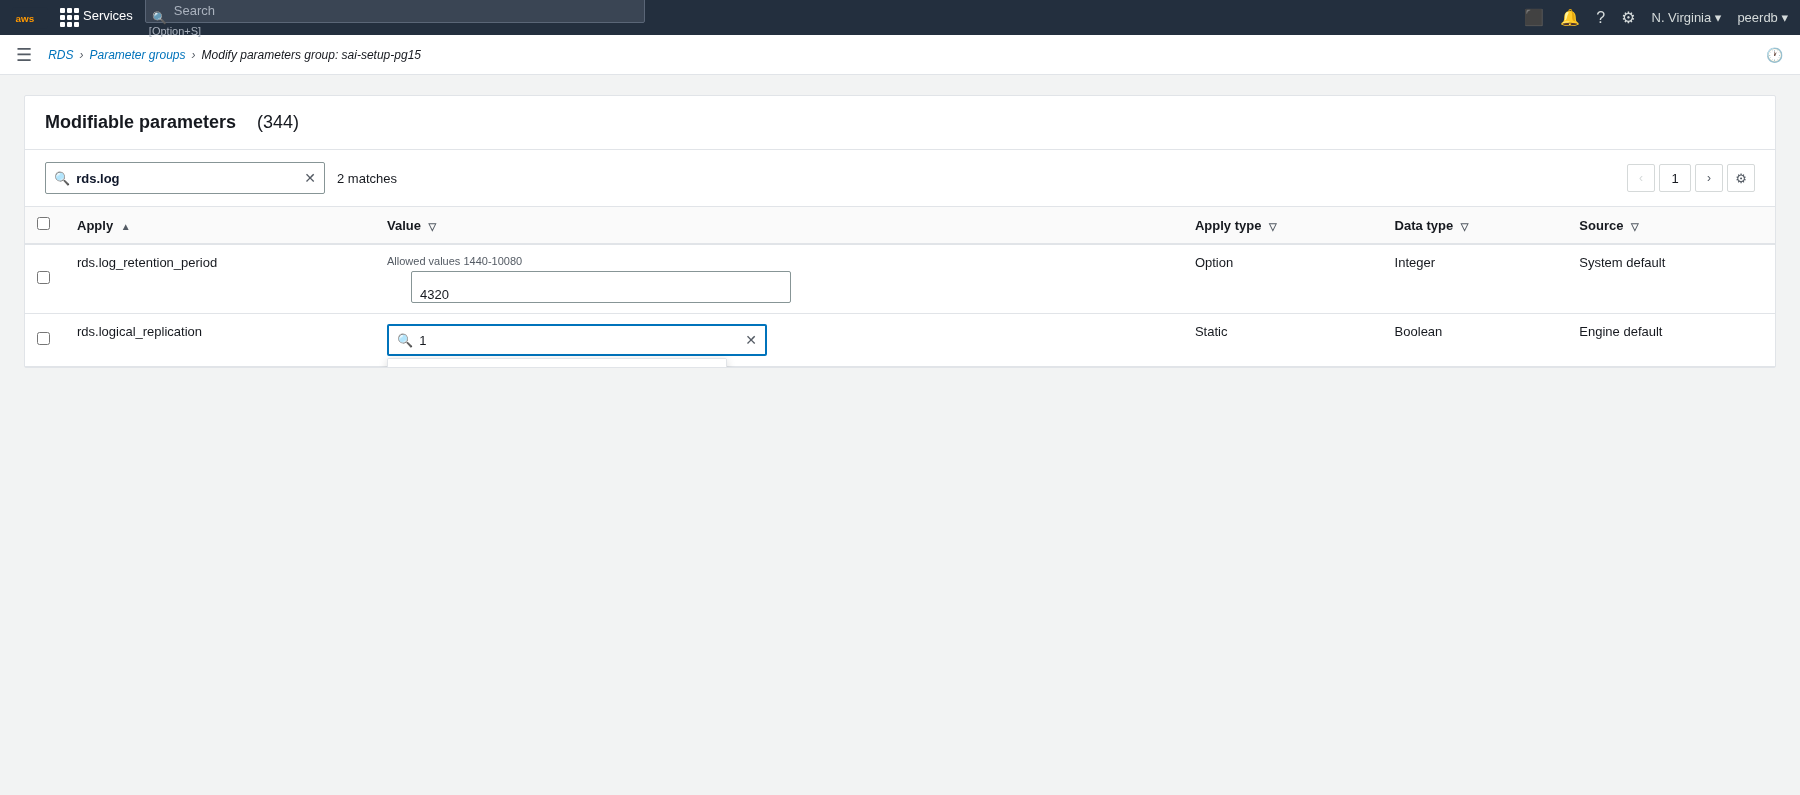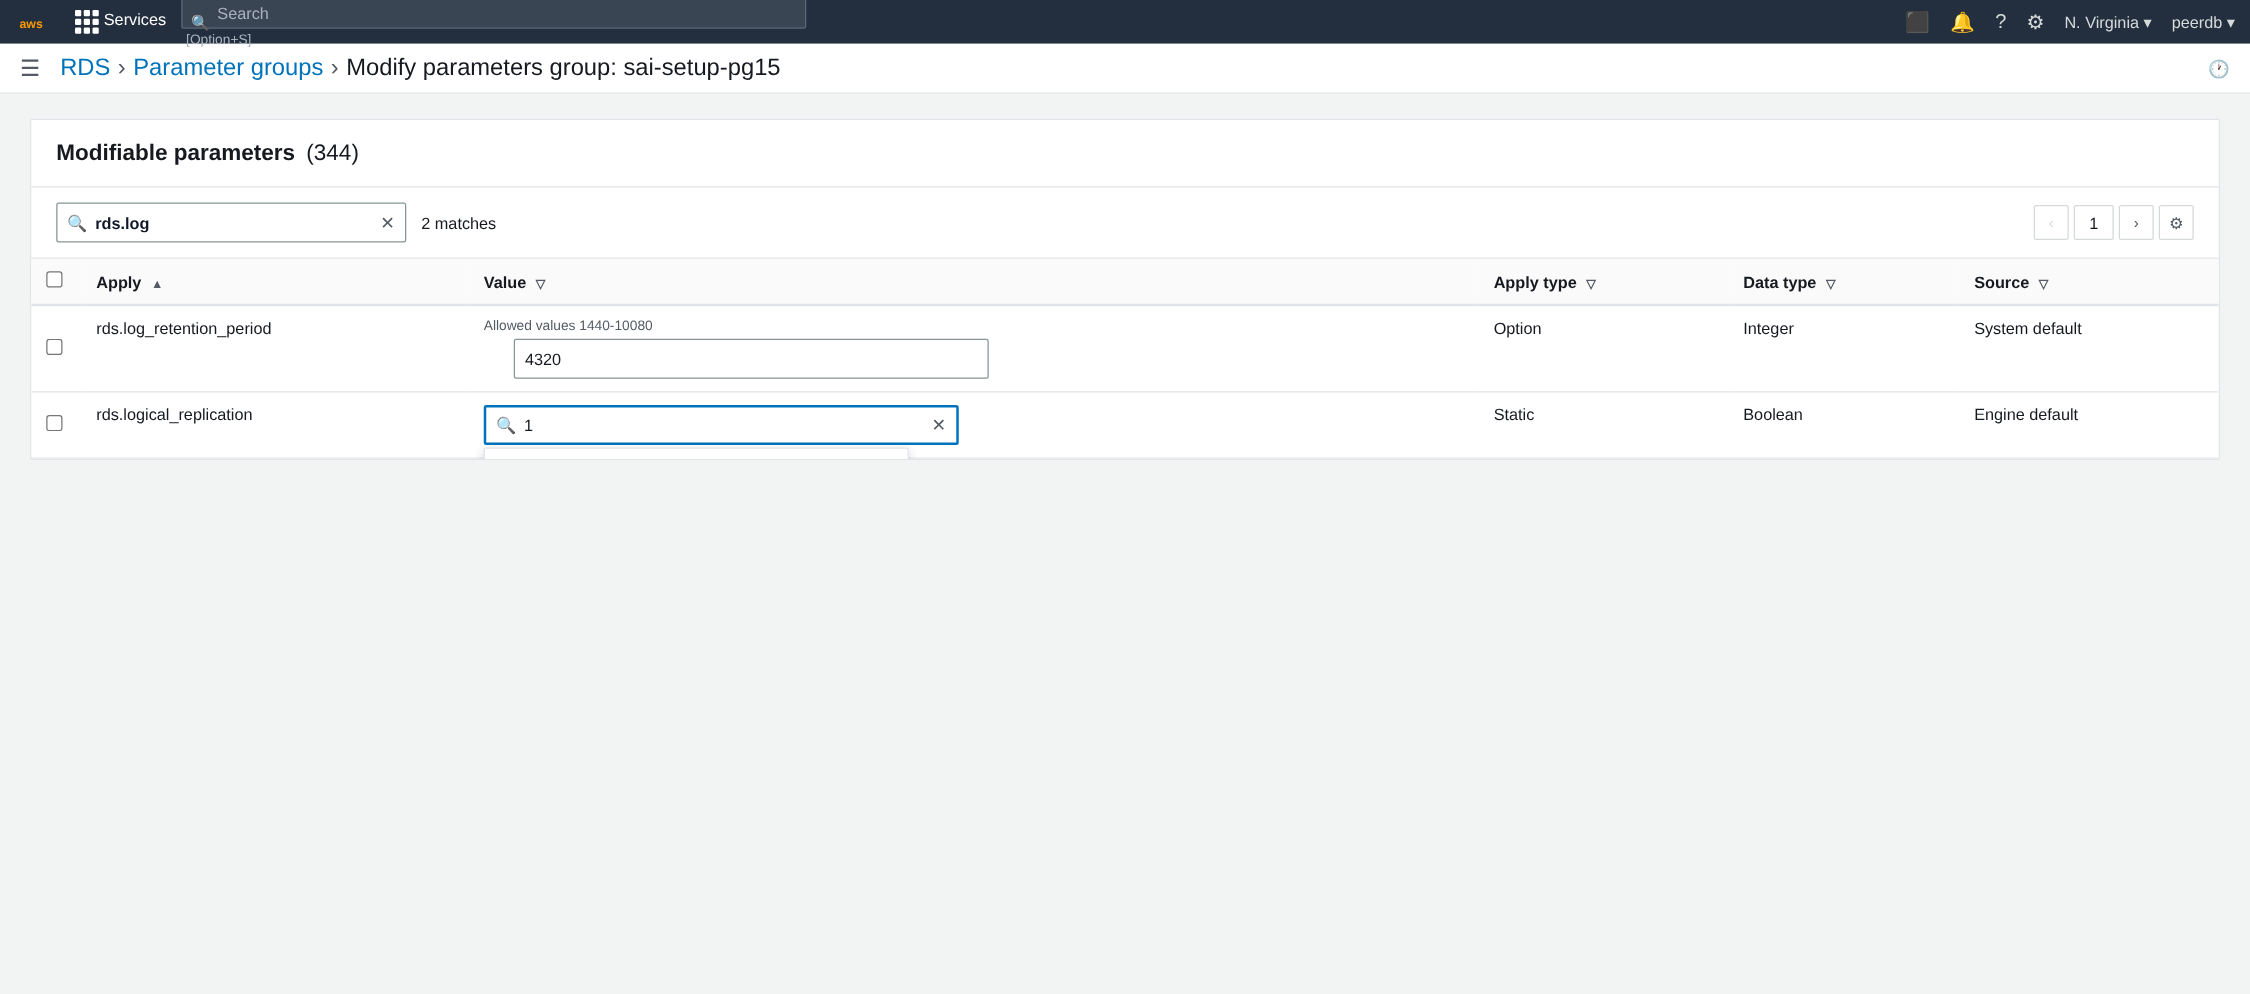--- a/index.html
+++ b/index.html
@@ -105,21 +105,22 @@
     .hamburger {
       color: #545b64;
       font-size: 18px;
       cursor: pointer;
       margin-right: 8px;
     }
     .breadcrumb {
       display: flex;
       align-items: center;
       gap: 6px;
-      font-size: 19px;
+      font-size: 12px;
+      font-style: italic;
     }
     .breadcrumb a {
       color: #0073bb;
       text-decoration: none;
     }
     .breadcrumb-sep { color: #545b64; }
     .breadcrumb-current { color: #16191f; }
     .nav-clock {
       margin-left: auto;
       color: #545b64;
@@ -287,21 +288,21 @@
     .checkbox-cell input { cursor: pointer; }
 
     
     .value-allowed {
       font-size: 11px;
       color: #545b64;
       margin-bottom: 4px;
     }
     .value-input {
       display: flex;
-      align-items: center;
+      align-items: flex-end;
       border: 1px solid #879596;
       border-radius: 2px;
       height: 32px;
       background: #fff;
       padding: 0 8px;
       width: 380px;
       margin-left: 24px;
     }
     .value-input input {
       border: none;
@@ -405,21 +406,21 @@
   </div>
   <span class="nav-clock">🕐</span>
 </div>
 
 <div class="main-content">
   <div class="panel">
 
     <div class="panel-header">
       <span class="panel-title">
         <span>Modifiable parameters</span>
-        <span style="font-weight:400; margin-left:4px;">(344)</span>
+        <span style="font-weight:400; margin-left:16px;">(344)</span>
       </span>
     </div>
 
     <div class="toolbar">
       <div class="search-box">
         <span class="search-icon">🔍</span>
         <input type="text" value="rds.log" style="">
         <span class="search-clear">✕</span>
       </div>
       <span class="matches-text">2 matches</span>

